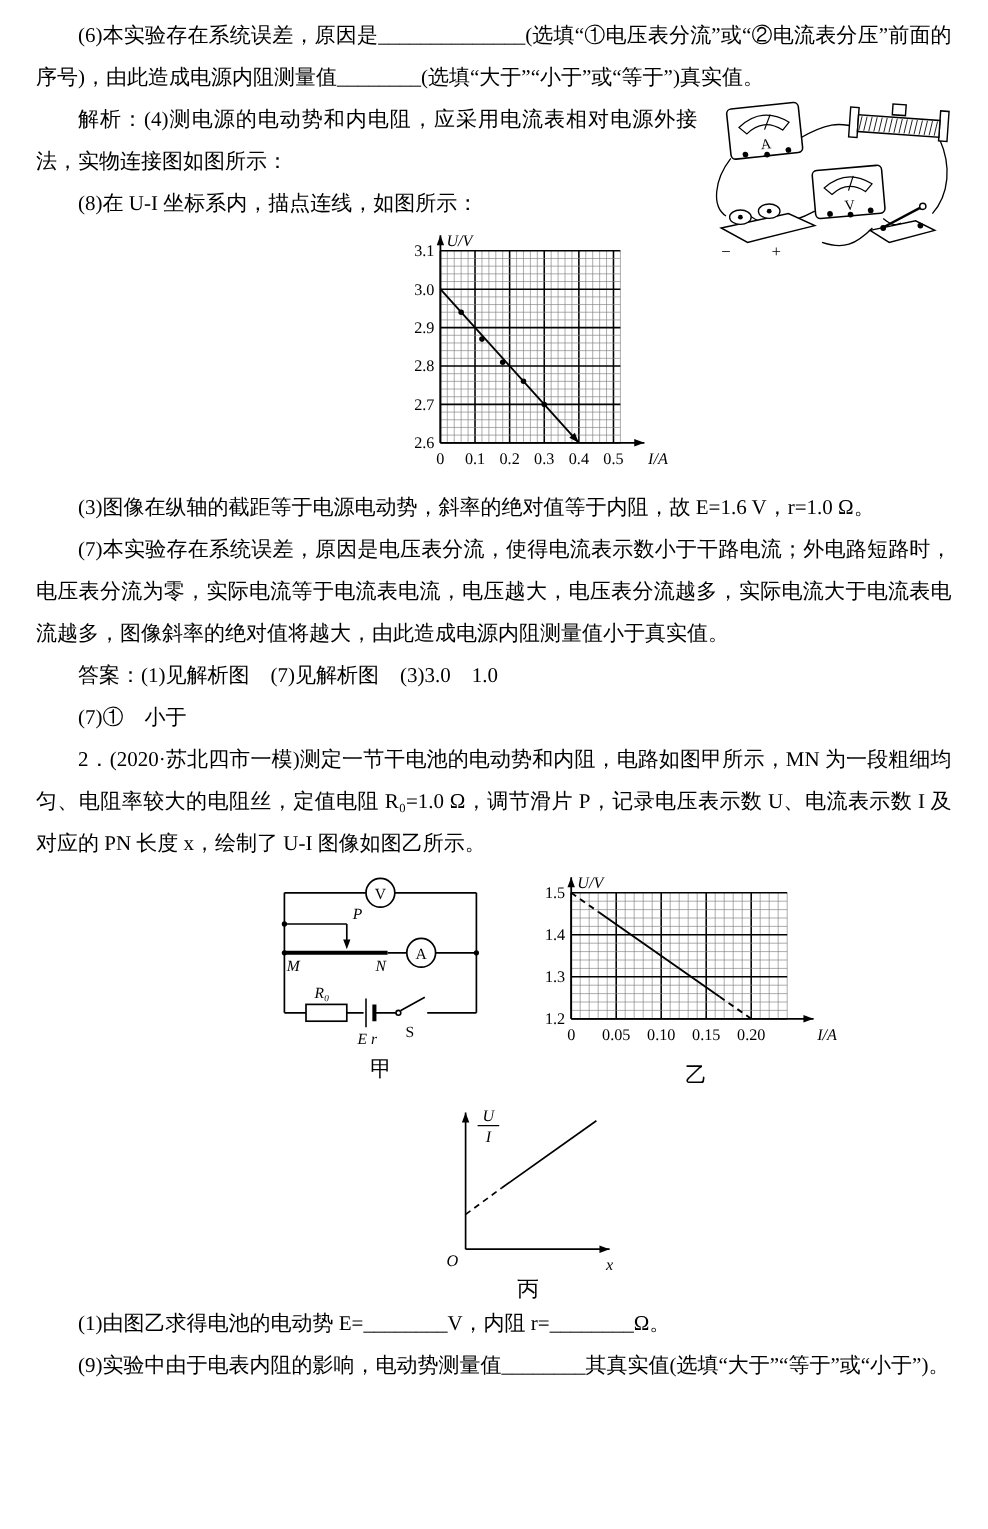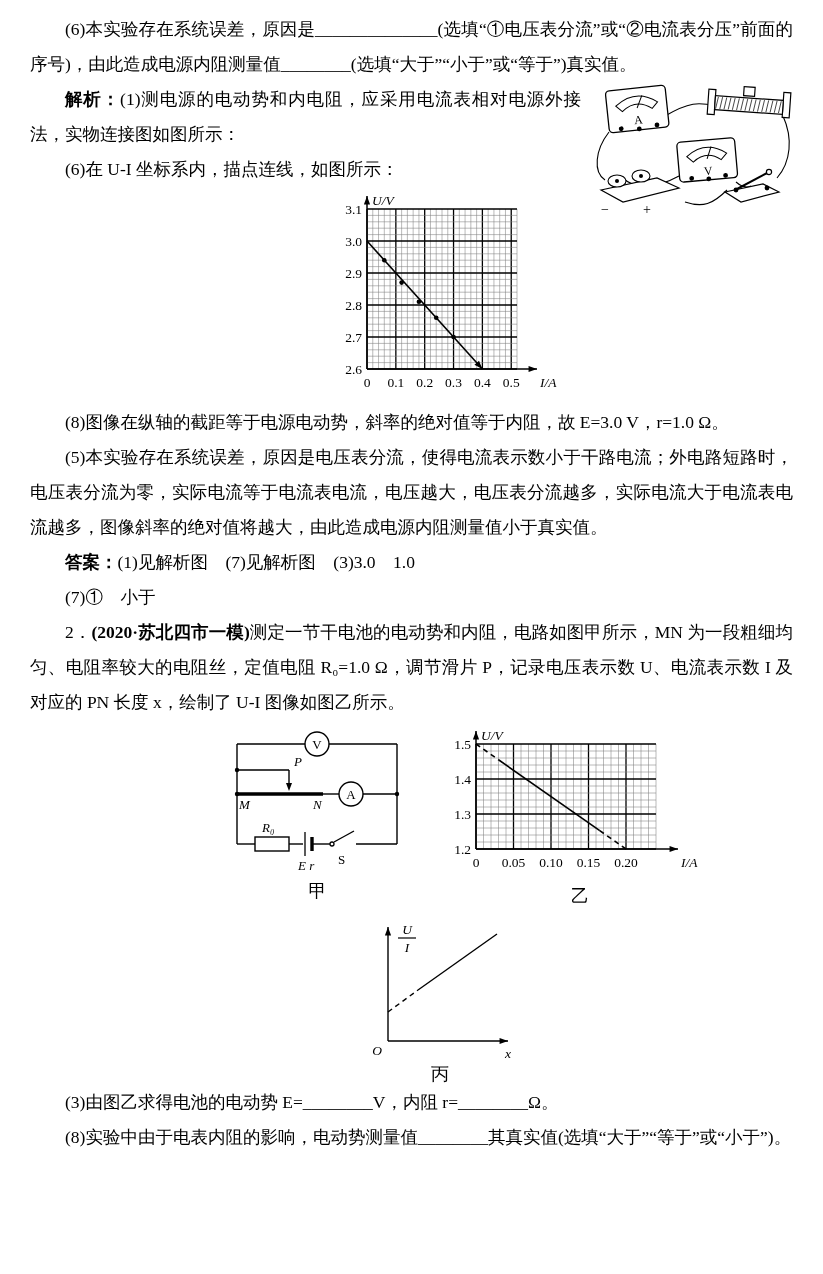--- a/index.html
+++ b/index.html
@@ -4,21 +4,21 @@
 <style>
   html,body{margin:0;padding:0;background:#fff;}
   body{
     width:823px;height:1274px;box-sizing:border-box;
     padding:12px 30px 0 30px;overflow:hidden;
     font-family:"Liberation Serif","DejaVu Serif",serif;
     font-size:17.5px;color:#000;
   }
   p{margin:0;line-height:35px;text-align:justify;}
   .indent{text-indent:2em;}
-  b{font-weight:bold;}
+  b{font-weight:normal;}
   .apparatus-float{
     float:right;width:200px;height:140px;margin:-6px 0 6px 12px;
   }
   .chart1-wrap{margin:6px 0 2px 295px;}
   .figrow{display:flex;align-items:flex-start;gap:30px;margin:8px 0 0 195px;}
   .fig{display:flex;flex-direction:column;align-items:center;}
   .caption{font-size:18px;line-height:22px;text-align:center;margin-top:2px;}
   .bing-wrap{margin:6px 0 0 320px;width:180px;display:flex;flex-direction:column;align-items:center;}
   svg text{font-family:"Liberation Serif","DejaVu Serif",serif;}
   .tick{font-size:13.5px;}
@@ -101,22 +101,22 @@
     <g transform="translate(132,100)">
       <path d="M0,16 L38,8 L54,16 L16,26 Z" fill="#fff" stroke="#000" stroke-width="1.2"></path>
       <circle cx="11" cy="14" r="2.4" fill="#000"></circle>
         <circle cx="42" cy="12" r="2.4" fill="#000"></circle>
       <line x1="12" y1="13" x2="44" y2="-4" stroke="#000" stroke-width="2"></line>
       <circle cx="44" cy="-4" r="2.6" fill="#fff" stroke="#000" stroke-width="1.2"></circle>
     </g>
   </svg>
 </div>
 
-<p class="indent"><b>解析：</b><span>(1)测电源的电动势和内电阻，应采用电流表相对电源外接法，实物连接图如图所示：</span></p>
-<p class="indent">(6)在 U-I 坐标系内，描点连线，如图所示：</p>
+<p class="indent"><b>解析：</b><span>(4)测电源的电动势和内电阻，应采用电流表相对电源外接法，实物连接图如图所示：</span></p>
+<p class="indent">(8)在 U-I 坐标系内，描点连线，如图所示：</p>
 
 <div class="chart1-wrap">
   <svg id="chart-jiexi" width="245" height="205">
       <line x1="42" y1="16" x2="42" y2="176" stroke="#000" stroke-width="1.3"></line>
       <line x1="47.76923076923077" y1="16" x2="47.76923076923077" y2="176" stroke="#808080" stroke-width="0.55"></line>
       <line x1="53.53846153846154" y1="16" x2="53.53846153846154" y2="176" stroke="#808080" stroke-width="0.55"></line>
       <line x1="59.30769230769231" y1="16" x2="59.30769230769231" y2="176" stroke="#808080" stroke-width="0.55"></line>
       <line x1="65.07692307692308" y1="16" x2="65.07692307692308" y2="176" stroke="#808080" stroke-width="0.55"></line>
       <line x1="70.84615384615384" y1="16" x2="70.84615384615384" y2="176" stroke="#000" stroke-width="1.3"></line>
       <line x1="76.61538461538461" y1="16" x2="76.61538461538461" y2="176" stroke="#808080" stroke-width="0.55"></line>
@@ -187,22 +187,22 @@
       <line x1="42" y1="48.00000000000003" x2="157.3846153846154" y2="176" stroke="#000" stroke-width="1.6"></line>
       <polygon points="157.3846153846154,176 149.4317275812207,171.78673812983143 154.01616909956562,167.6541285880542" fill="#000"></polygon>
       <circle cx="59.30769230769231" cy="67.20000000000005" r="2.3" fill="#000"></circle>
       <circle cx="76.61538461538461" cy="89.6" r="2.3" fill="#000"></circle>
       <circle cx="93.92307692307692" cy="108.80000000000001" r="2.3" fill="#000"></circle>
       <circle cx="111.23076923076923" cy="124.8000000000001" r="2.3" fill="#000"></circle>
       <circle cx="128.53846153846155" cy="143.99999999999997" r="2.3" fill="#000"></circle>
     </svg>
 </div>
 
-<p class="indent">(8)图像在纵轴的截距等于电源电动势，斜率的绝对值等于内阻，故 E=3.0 V，r=1.0 Ω。</p>
-<p class="indent">(5)本实验存在系统误差，原因是电压表分流，使得电流表示数小于干路电流；外电路短路时，电压表分流为零，实际电流等于电流表电流，电压越大，电压表分流越多，实际电流大于电流表电流越多，图像斜率的绝对值将越大，由此造成电源内阻测量值小于真实值。</p>
+<p class="indent">(3)图像在纵轴的截距等于电源电动势，斜率的绝对值等于内阻，故 E=1.6 V，r=1.0 Ω。</p>
+<p class="indent">(7)本实验存在系统误差，原因是电压表分流，使得电流表示数小于干路电流；外电路短路时，电压表分流为零，实际电流等于电流表电流，电压越大，电压表分流越多，实际电流大于电流表电流越多，图像斜率的绝对值将越大，由此造成电源内阻测量值小于真实值。</p>
 <p class="indent"><b>答案：</b><span>(1)见解析图　(7)见解析图　(3)3.0　1.0</span></p>
 <p class="indent">(7)①　小于</p>
 
 <p class="indent"><span>2．</span><b>(2020·苏北四市一模)</b><span>测定一节干电池的电动势和内阻，电路如图甲所示，MN 为一段粗细均匀、电阻率较大的电阻丝，定值电阻 R₀=1.0 Ω，调节滑片 P，记录电压表示数 U、电流表示数 I 及对应的 PN 长度 x，绘制了 U-I 图像如图乙所示。</span></p>
 
 <div class="figrow">
   <div class="fig">
     <svg width="185" height="150" viewBox="0 0 185 150">
       <g stroke="#000" stroke-width="1.4" fill="none">
         <line x1="12" y1="16" x2="172" y2="16"></line>
@@ -316,14 +316,14 @@
       <text x="158" y="145" class="axlbl" text-anchor="middle">x</text>
       <text x="57" y="21" class="axlbl" text-anchor="middle">U</text>
       <line x1="48" y1="25" x2="66" y2="25" stroke="#000" stroke-width="1.2"></line>
       <text x="57" y="39" class="axlbl" text-anchor="middle">I</text>
       <line x1="38" y1="99" x2="68" y2="77" stroke="#000" stroke-width="1.4" stroke-dasharray="5,4"></line>
       <line x1="68" y1="77" x2="147" y2="21" stroke="#000" stroke-width="1.4"></line>
     </svg>
   <div class="caption">丙</div>
 </div>
 
-<p class="indent">(3)由图乙求得电池的电动势 E=________V，内阻 r=________Ω。</p>
-<p class="indent">(8)实验中由于电表内阻的影响，电动势测量值________其真实值(选填“大于”“等于”或“小于”)。</p>
+<p class="indent">(1)由图乙求得电池的电动势 E=________V，内阻 r=________Ω。</p>
+<p class="indent">(9)实验中由于电表内阻的影响，电动势测量值________其真实值(选填“大于”“等于”或“小于”)。</p>
 
 </body></html>

